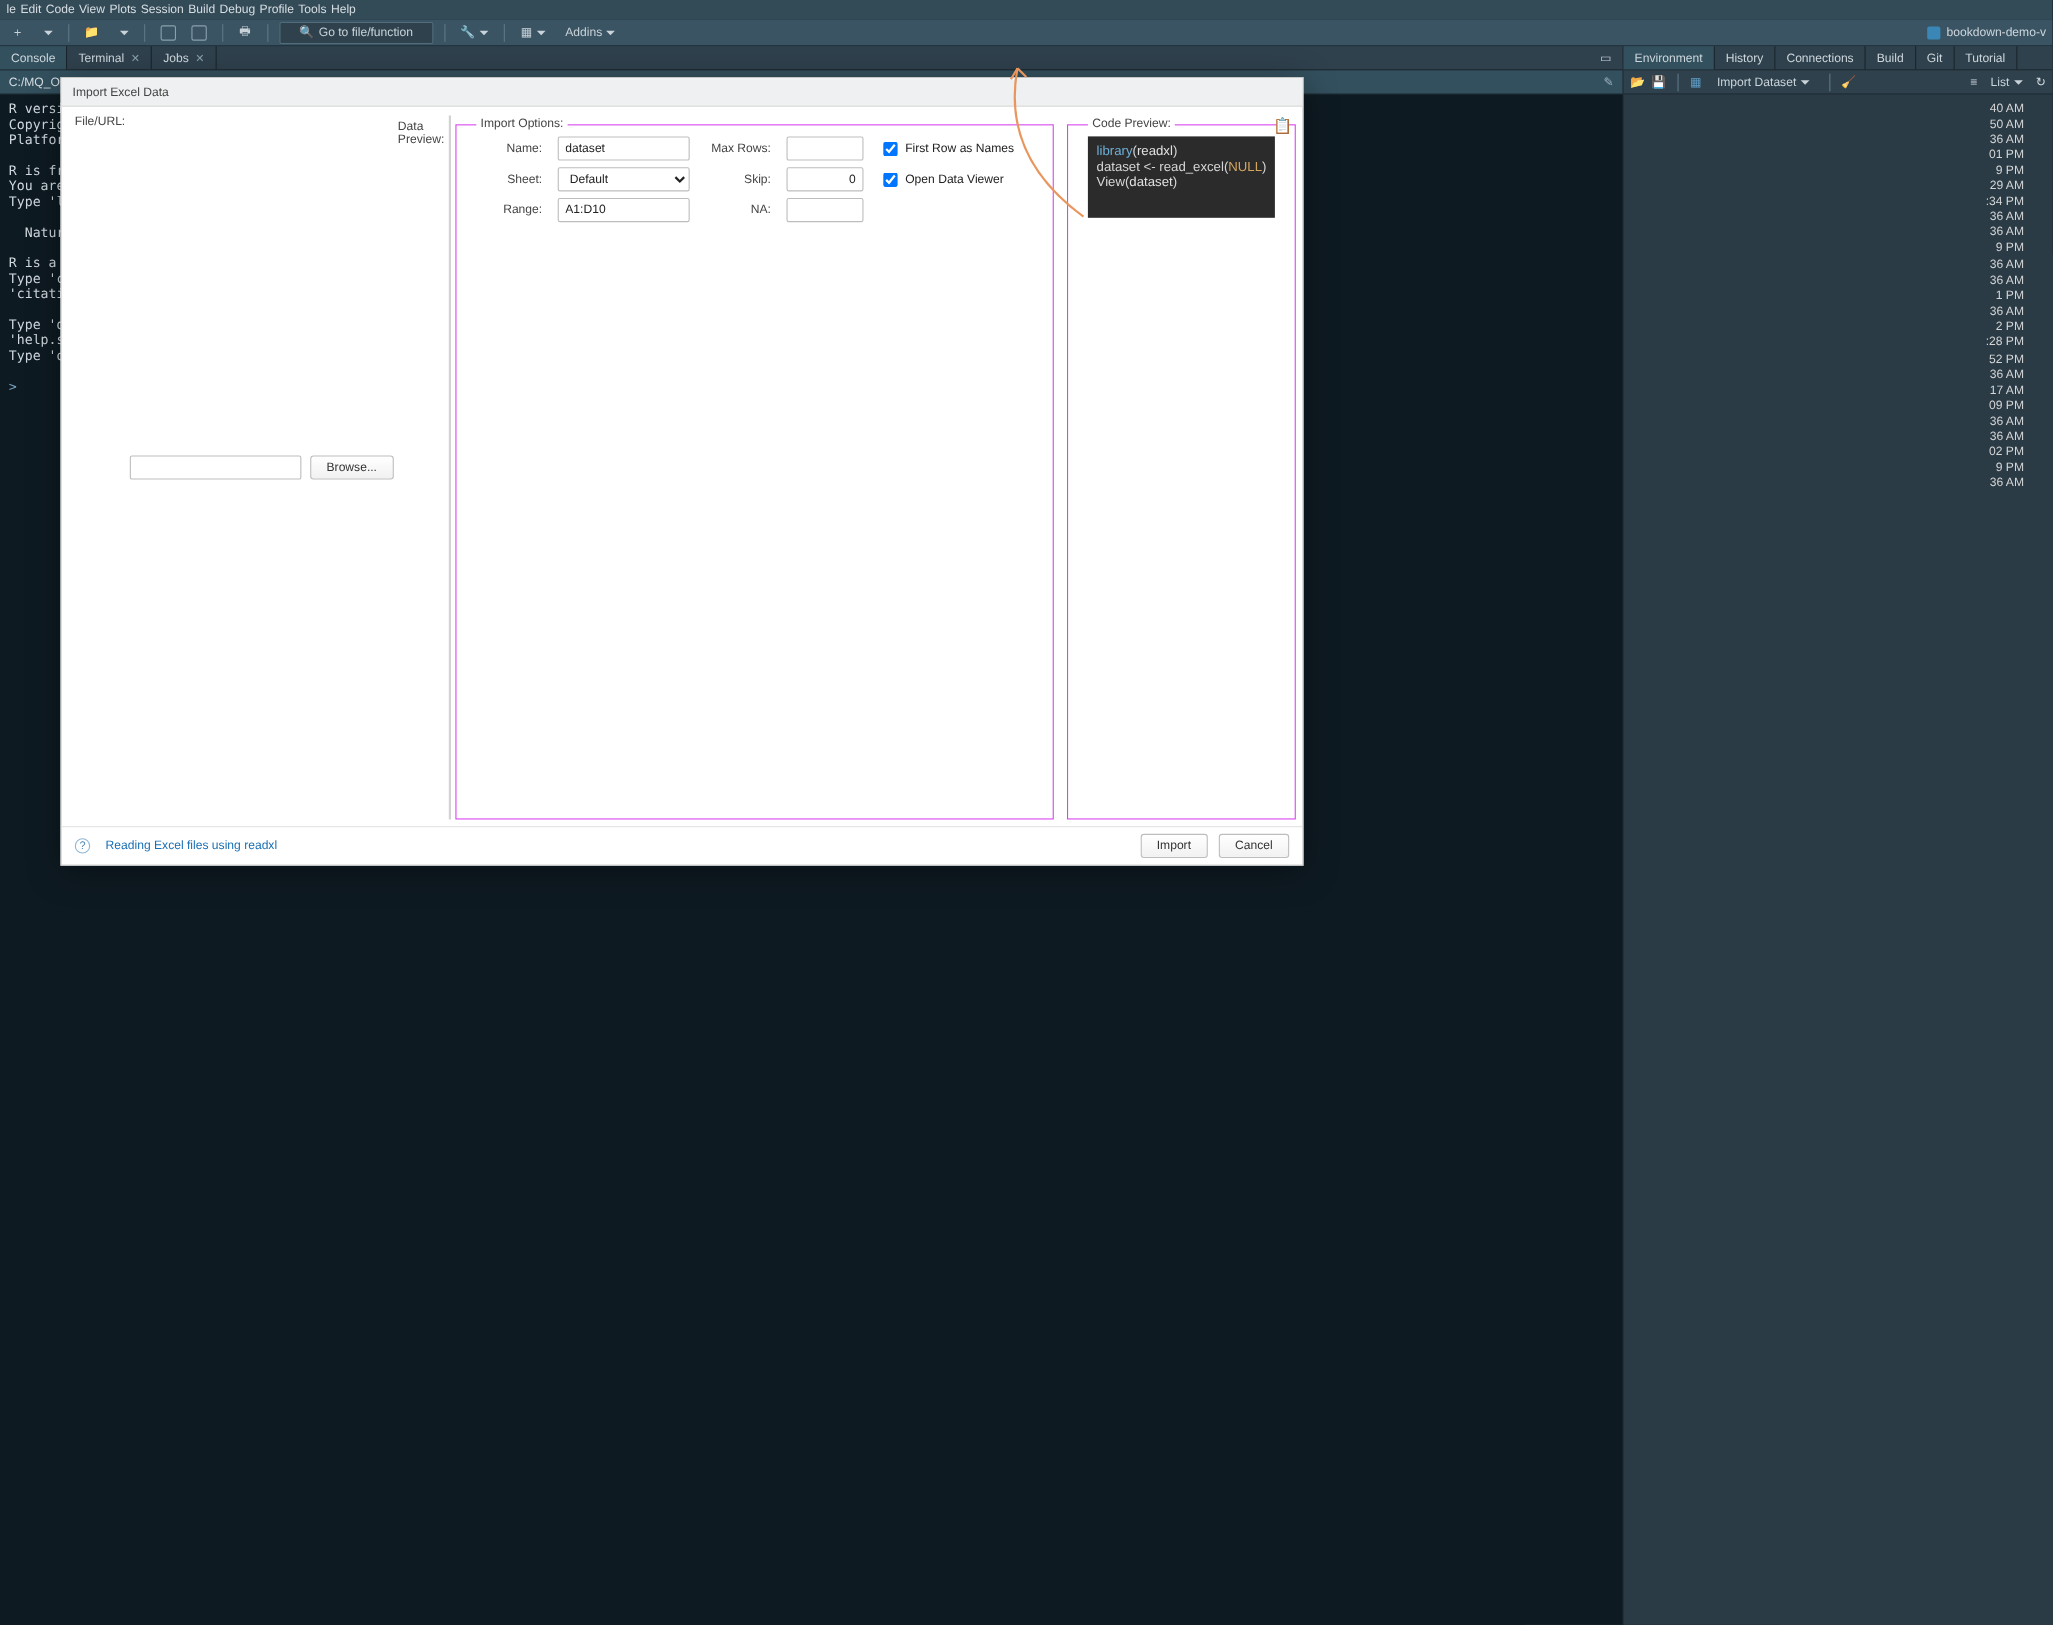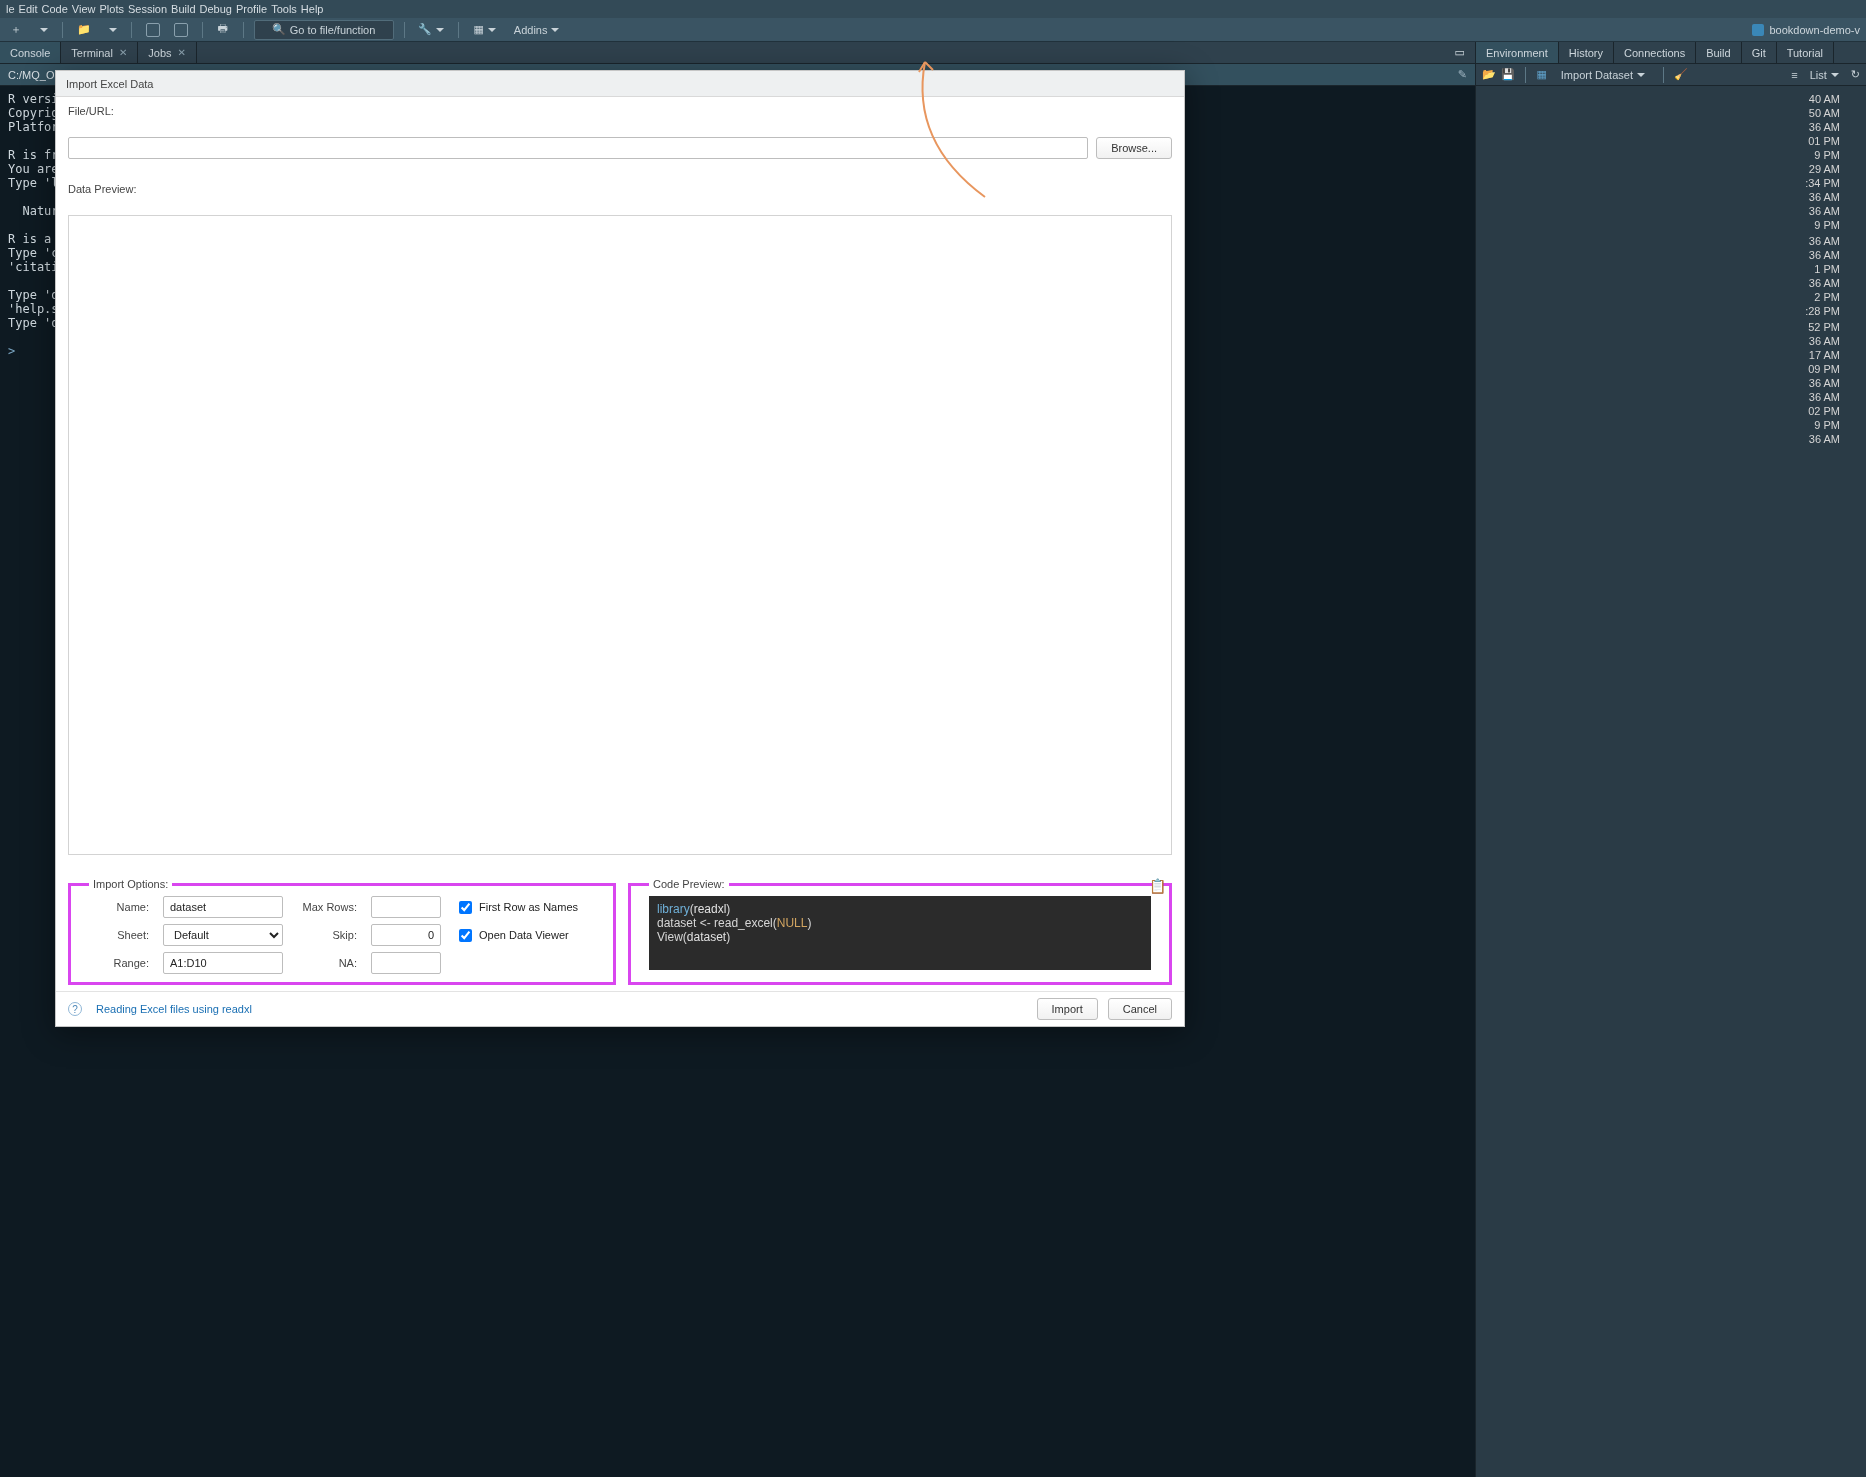--- a/index.html
+++ b/index.html
@@ -22,29 +22,29 @@
 .tabs .spacer{flex:1}
 .pane-toolbar{display:flex;align-items:center;height:22px;background:#2f414d;font-size:11px;color:#cdd6dc;border-bottom:1px solid #1a252c;padding:0 6px;gap:6px}
 .pathbar{display:flex;align-items:center;height:22px;background:#33505e;color:#d7dee3;padding:0 8px;font-size:11px;border-bottom:1px solid #1a252c}
 .console{flex:1;background:#0e1a22;color:#cfd8de;font-family:Consolas,Monaco,monospace;font-size:12px;padding:6px 8px;white-space:pre;overflow:hidden}
 .console .prompt{color:#7aa6c2}
 .rtimes{flex:1;padding:6px 0;overflow:hidden;font-size:11px;color:#d5d5d5;background:#2a3b46}
 .rtimes .row{display:flex;justify-content:flex-end;padding:1px 26px}
 
 .modal{position:absolute;top:70px;left:55px;width:1130px;background:#fff;color:#222;border:1px solid #c6c6c6;box-shadow:0 6px 30px rgba(0,0,0,.4);display:flex;flex-direction:column}
 .modal .titlebar{height:26px;padding:0 10px;display:flex;align-items:center;background:#eef0f1;border-bottom:1px solid #d9d9d9;font-size:11px;color:#444}
-.modal .body{padding:8px 12px 6px 12px;display:flex;flex-direction:column;gap:20px}
+.modal .body{padding:8px 12px 6px 12px;display:flex;flex-direction:row;gap:4px}
 .lbl{font-size:11px;color:#444}
 .row2{display:flex;gap:8px;align-items:center}
 .input,.select{height:22px;border:1px solid #bdbdbd;border-radius:2px;padding:0 6px;font-size:11px;background:#fff;color:#222}
 .input.big{flex:1}
 .btn{height:22px;padding:0 14px;border:1px solid #bdbdbd;background:linear-gradient(#fff,#f1f1f1);border-radius:3px;font-size:11px;color:#333;display:inline-flex;align-items:center}
 .preview{flex:1;border:1px solid #d3d3d3;background:#fff;min-height:640px}
 .lower{display:flex;gap:12px}
-.panel{border:3px solid #d946ef;padding:8px 18px;font-size:11px}
+.panel{border:1px solid #d946ef;padding:8px 18px;font-size:11px}
 .panel.options{flex:0 0 460px}
 .panel.code{flex:1;position:relative}
 .opt-title{position:relative;top:-16px;background:#fff;padding:0 4px;color:#444;font-size:11px}
 .panel-inner{margin-top:-10px}
 .optgrid{display:grid;grid-template-columns:60px 120px 60px 70px 140px;gap:6px 14px;align-items:center;font-size:11px}
 .optgrid .r{text-align:right;color:#444}
 .chk{display:flex;align-items:center;gap:4px}
 .codebox{background:#2b2b2b;color:#d6d6d6;font-family:Liberation Sans, sans-serif;font-size:12px;padding:6px 8px;min-height:74px;white-space:pre}
 .codebox .cmt{color:#6fb0d8}
 .codebox .fn{color:#e1e1e1}

